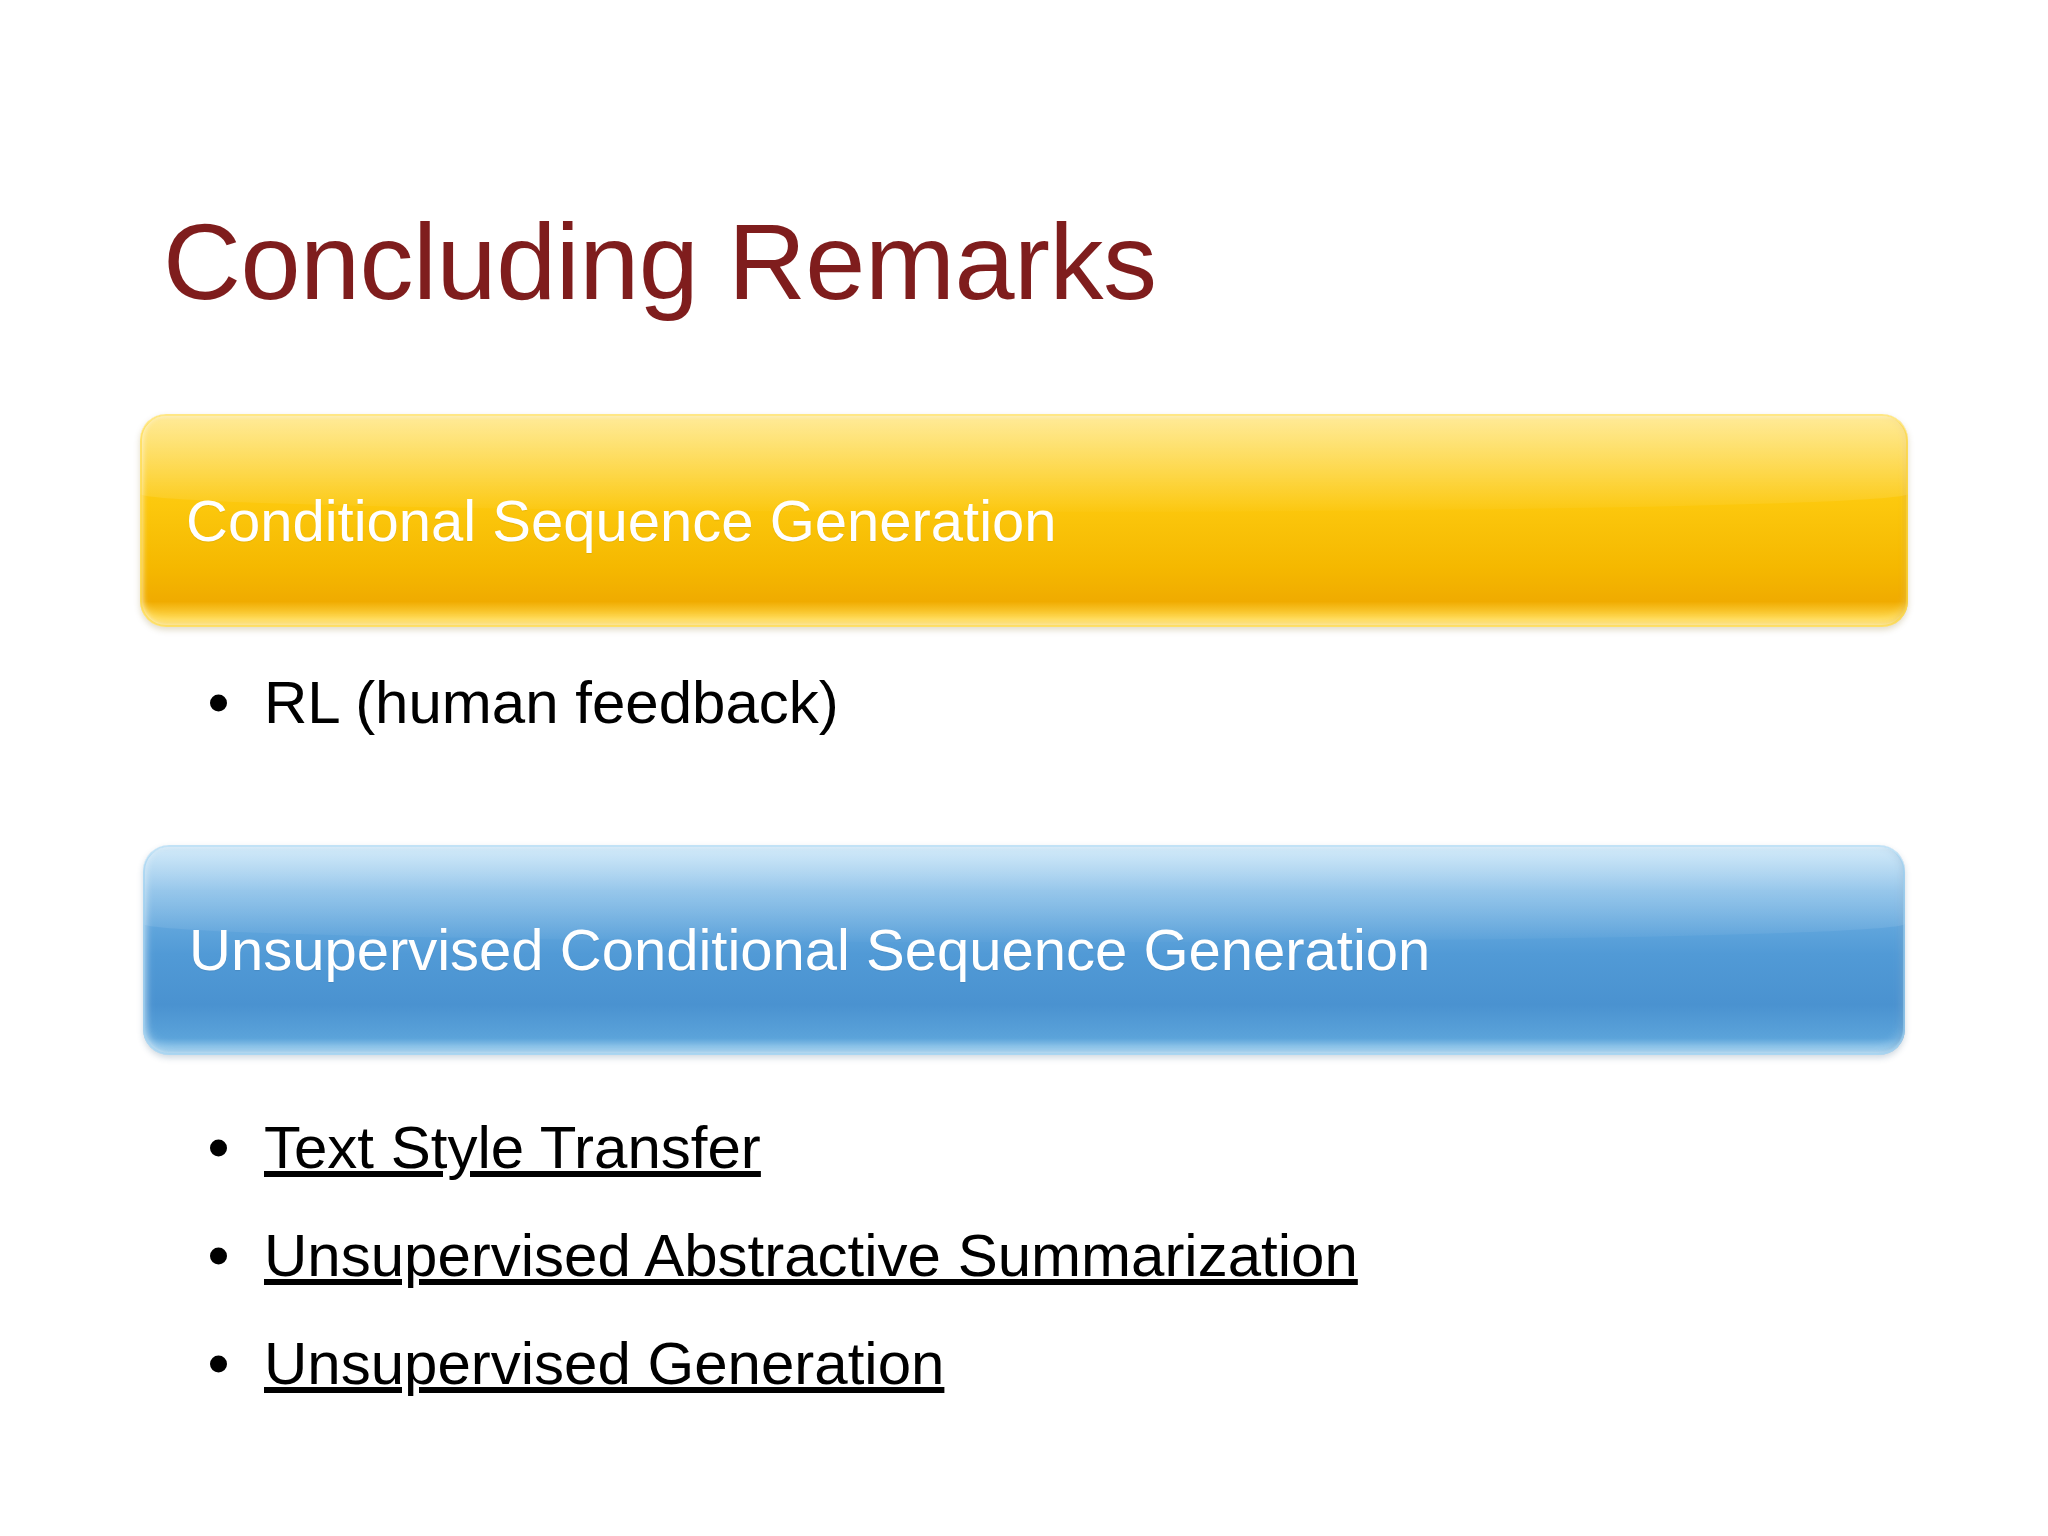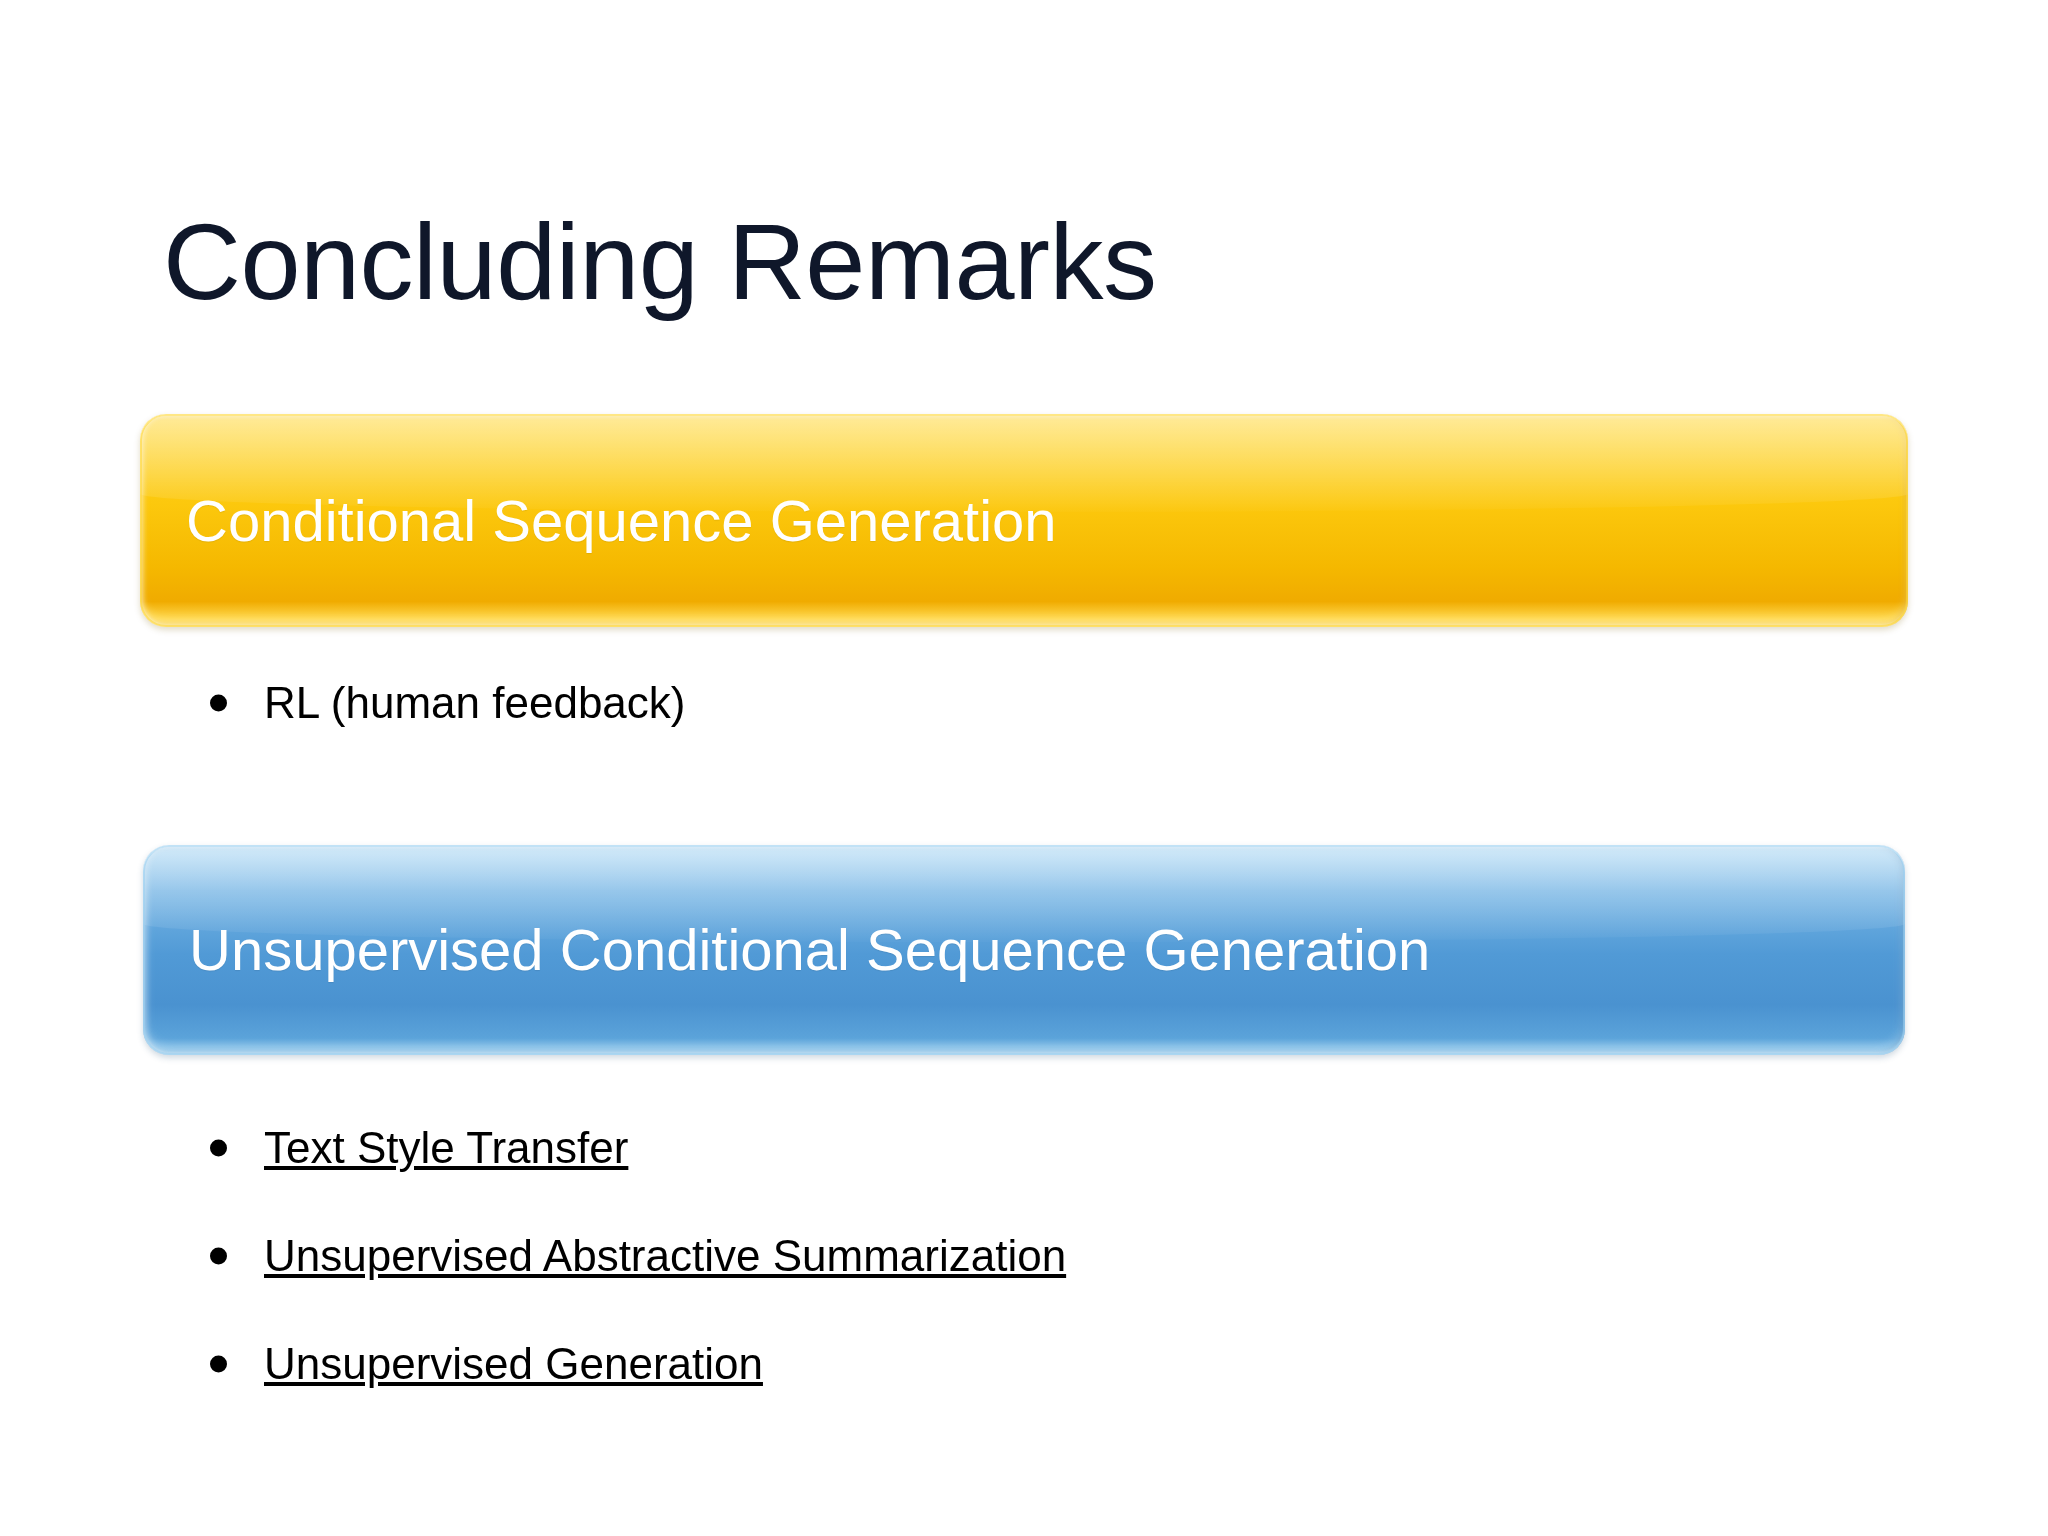--- a/index.html
+++ b/index.html
@@ -23,21 +23,21 @@
   }
 
   
   .slide-title {
     position: absolute;
     left: 163px;
     top: 136px;
     font-size: 108px;
     line-height: 1.0;
     font-weight: 400;
-    color: #0f172a;
+    color: #7f1d1d;
     letter-spacing: -0.5px;
     white-space: nowrap;
   }
 
   
   .banner {
     position: absolute;
     border-radius: 26px;
     display: flex;
     align-items: center;
@@ -138,21 +138,21 @@
   
   .bullet-list {
     position: absolute;
     margin: 0;
     padding: 0;
     list-style: none;
   }
   .bullet-item {
     position: relative;
     color: #000000;
-    font-size: 44px;
+    font-size: 60px;
     line-height: 1;
     white-space: nowrap;
     padding-left: 62px;
   }
   .bullet-item .bullet-dot {
     position: absolute;
     left: 8px;
     top: 50%;
     transform: translateY(-50%);
     width: 17px;

